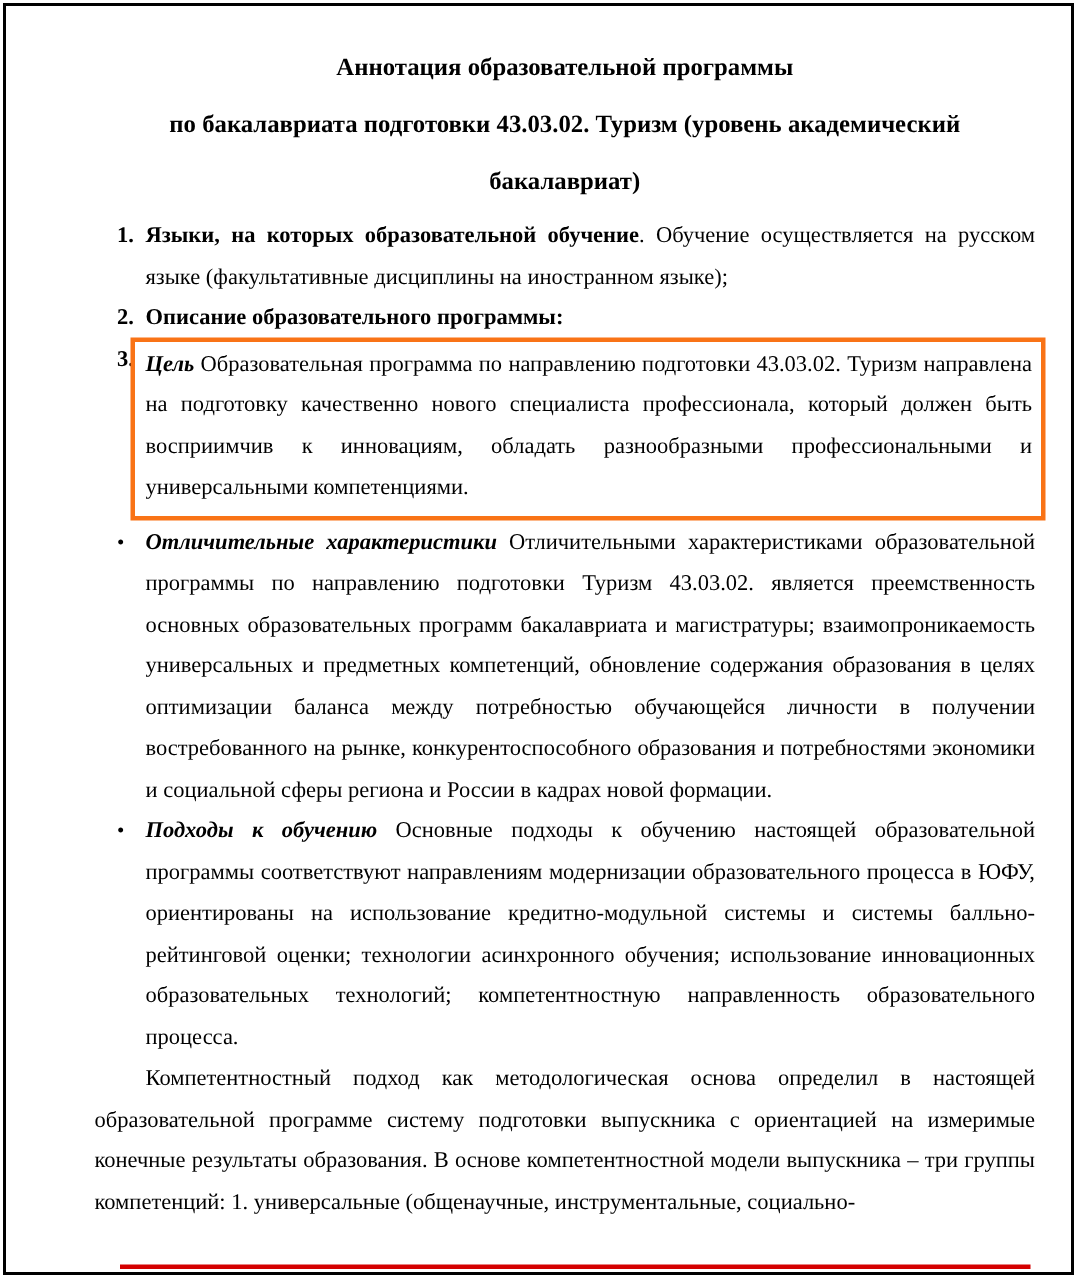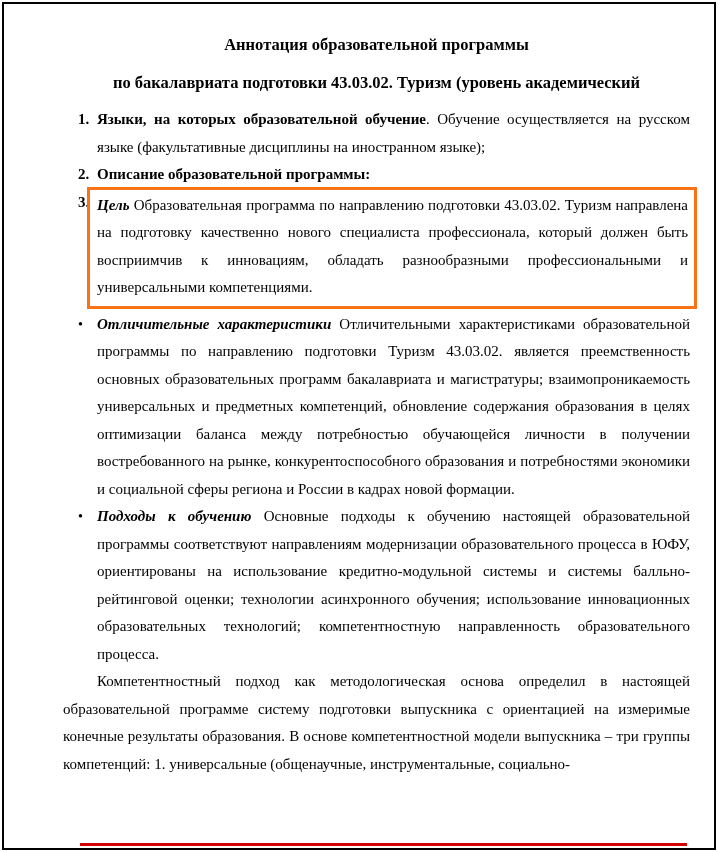--- a/index.html
+++ b/index.html
@@ -71,30 +71,31 @@
 <body>
 
 <div class="page">
   <div class="frame"></div>
 
   <div class="content">
 
     <div class="title">
       <div class="title-line">Аннотация образовательной программы</div>
       <div class="title-line">по бакалавриата подготовки 43.03.02. Туризм (уровень академический</div>
+      <div class="title-line">бакалавриат)</div>
     </div>
 
     <div class="li">
       <span class="marker num">1.</span>
       <div class="li-text"><span class="b">Языки, на которых образовательной обучение</span><span>. Обучение осуществляется на русском языке (факультативные дисциплины на иностранном языке);</span></div>
     </div>
 
     <div class="li">
       <span class="marker num">2.</span>
-      <div class="li-text"><span class="b">Описание образовательной программы:</span><span></span></div>
+      <div class="li-text"><span class="b">Описание образовательного программы:</span><span></span></div>
     </div>
 
     <div class="li">
       <span class="marker num">3.</span>
       <div class="li-text highlight"><span class="bi">Цель</span><span> Образовательная программа по направлению подготовки 43.03.02. Туризм направлена на подготовку качественно нового специалиста профессионала, который должен быть восприимчив к инновациям, обладать разнообразными профессиональными и универсальными компетенциями.</span></div>
     </div>
 
     <div class="li">
       <span class="marker bullet">•</span>
       <div class="li-text"><span class="bi">Отличительные характеристики</span><span> Отличительными характеристиками образовательной программы по направлению подготовки Туризм 43.03.02. является преемственность основных образовательных программ бакалавриата и магистратуры; взаимопроникаемость универсальных и предметных компетенций, обновление содержания образования в целях оптимизации баланса между потребностью обучающейся личности в получении востребованного на рынке, конкурентоспособного образования и потребностями экономики и социальной сферы региона и России в кадрах новой формации.</span></div>

